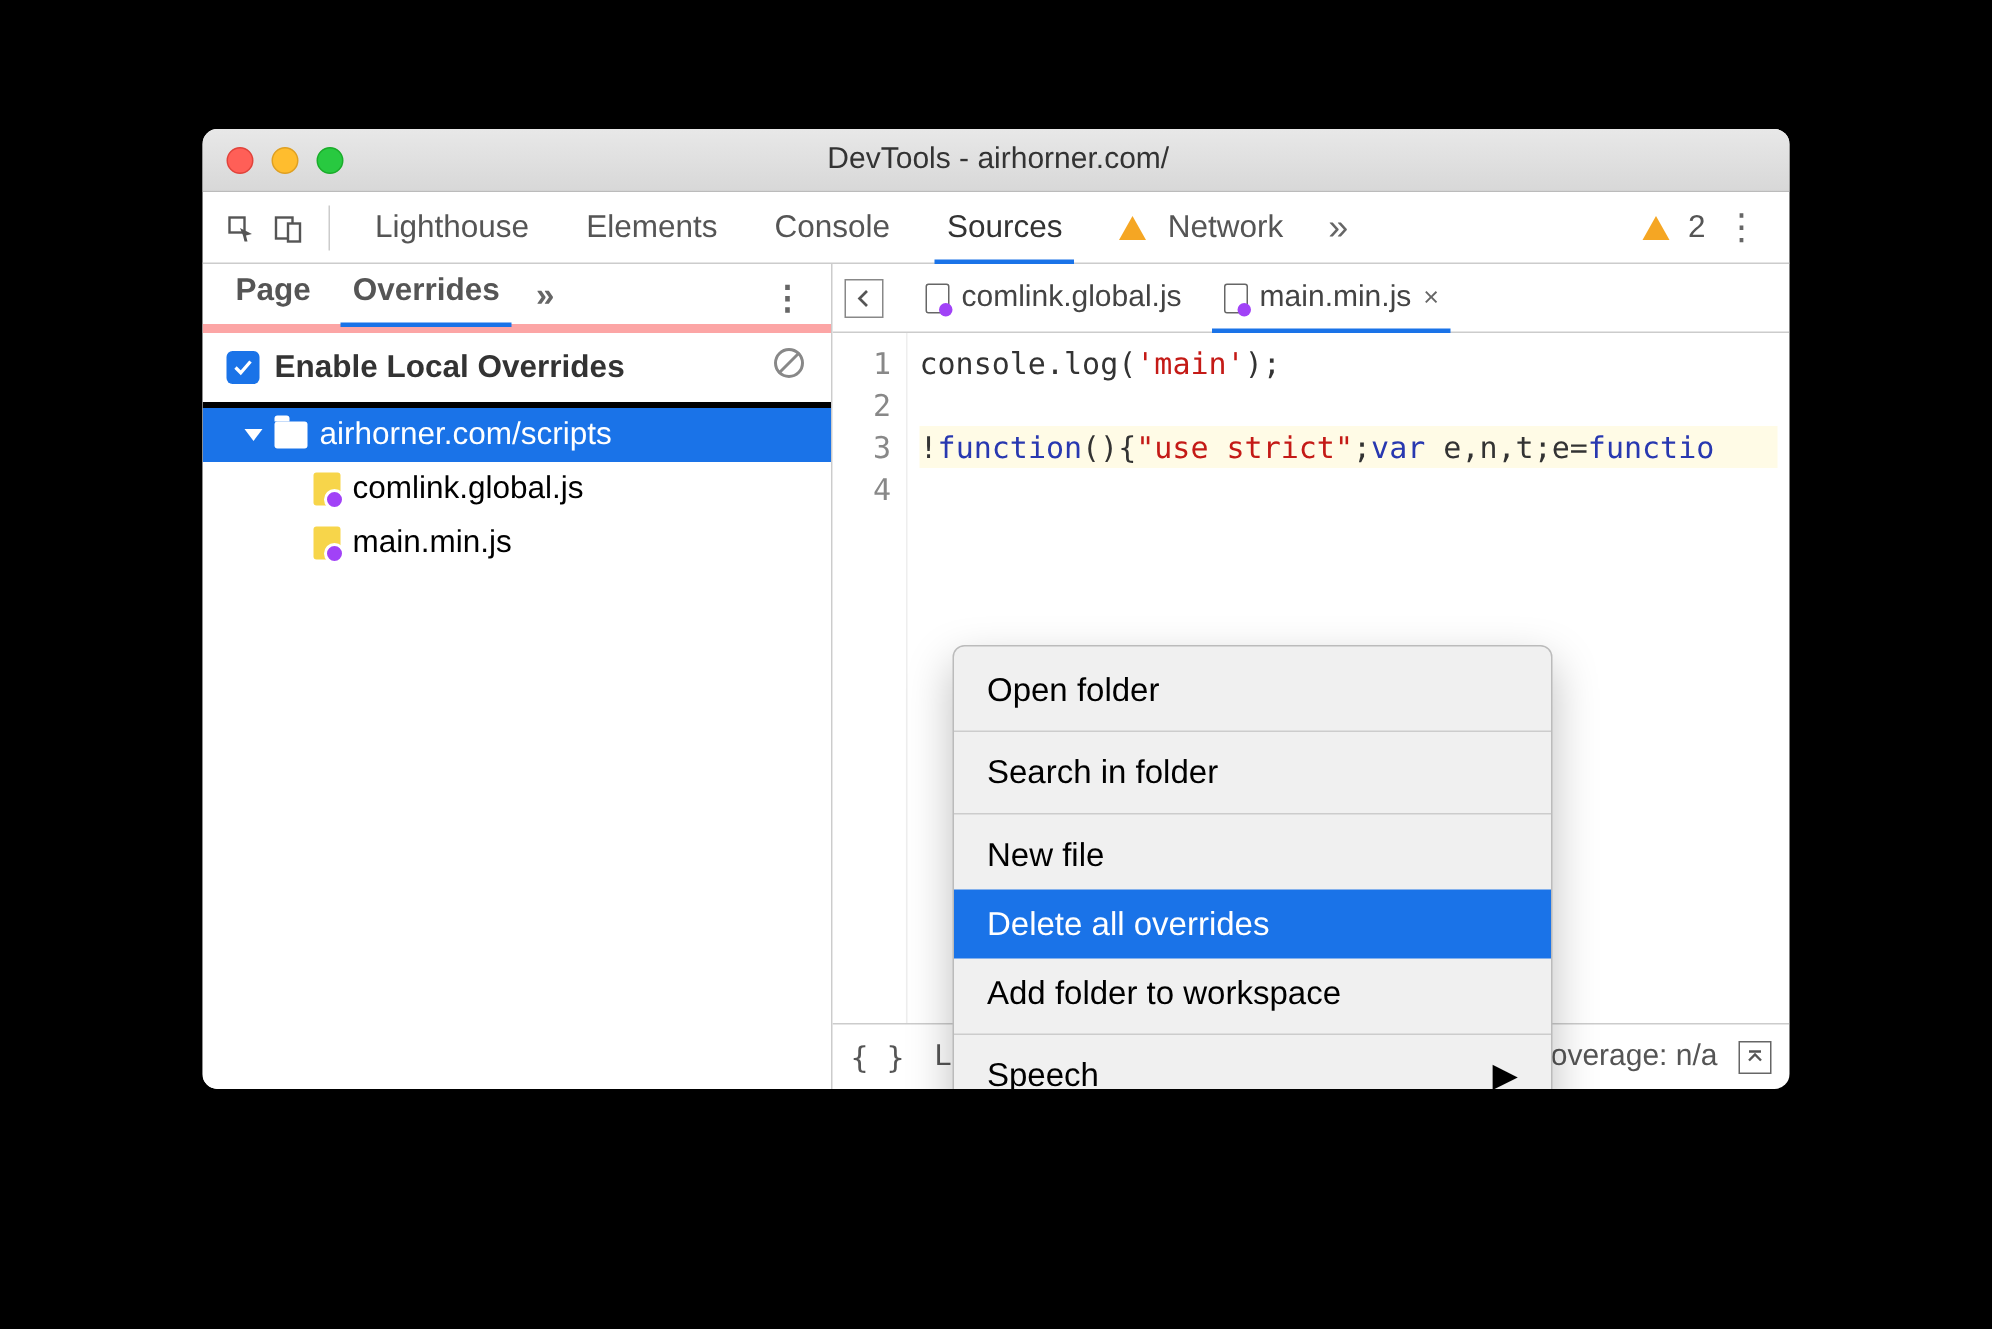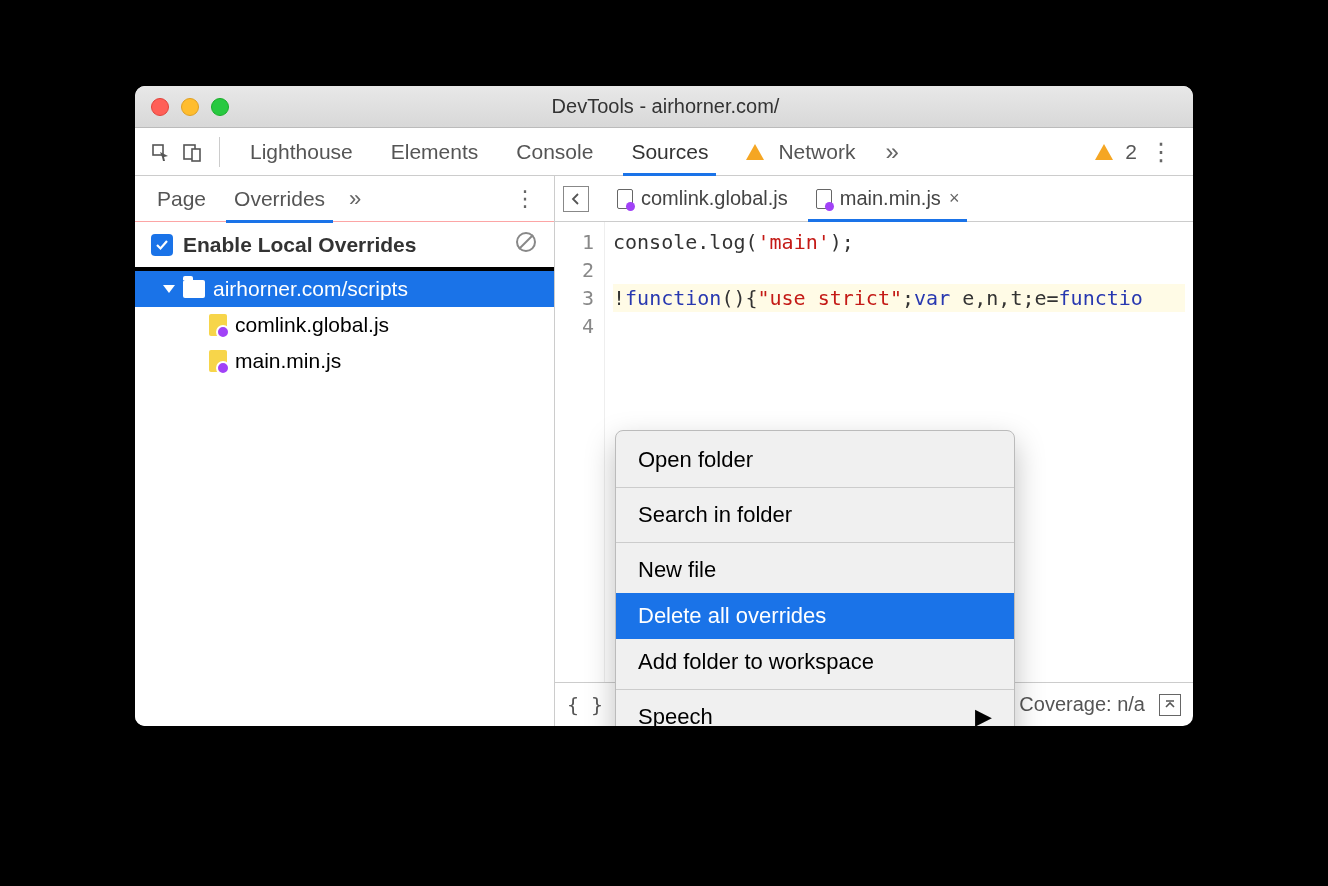--- a/index.html
+++ b/index.html
@@ -79,21 +79,21 @@
   height:3px; background:#1a73e8;
 }
 .warn-ico {
   width:0;height:0;border-left:9px solid transparent;border-right:9px solid transparent;border-bottom:16px solid #f5a623;
   position:relative; margin-right:6px;
 }
 .overflow { padding:6px 10px; cursor:pointer; font-size:24px; color:#666;}
 .kebab { padding:6px 10px; cursor:pointer; font-size:24px; color:#666;}
 .main { flex:1; display:flex; overflow:hidden;}
 .sidebar { width:420px; border-right:1px solid #ccc; display:flex; flex-direction:column; background:#fff;}
-.side-tabs { height:46px; border-bottom:1px solid #fca5a5; display:flex; align-items:center; padding:0 8px; color:#555; font-size:21px;}
+.side-tabs { height:46px; border-bottom:6px solid #fca5a5; display:flex; align-items:flex-end; padding:0 8px; color:#555; font-size:21px;font-weight:bold;}
 .side-tab { padding:10px 14px; cursor:pointer; position:relative;}
 .side-tab.active::after { content:""; position:absolute; bottom:-2px; left:6px; right:6px; height:3px; background:#1a73e8;}
 .side-kebab { margin-left:auto; font-size:22px; color:#666; padding:4px 10px; cursor:pointer;}
 .override-row { display:flex; align-items:center; padding:8px 16px; font-size:21px; color:#333; border-bottom:4px solid #000000;font-weight:bold;}
 .checkbox { width:22px; height:22px; border-radius:4px; background:#1a73e8; display:flex; align-items:center; justify-content:center; margin-right:10px; cursor:pointer;}
 .checkbox svg { width:16px; height:16px; }
 .deny-icon { margin-left:auto; color:#888; cursor:pointer;}
 .tree { flex:1; font-size:21px; overflow:auto;}
 .tree-row { display:flex; align-items:center; padding:6px 10px; cursor:pointer; gap:8px;}
 .tree-row.l1 { padding-left:10px;}
@@ -125,21 +125,21 @@
 .c-punc{color:#333;}
 .c-bang{color:#333;}
 .hl-line{ background:#fffbe6; display:inline-block; width:100%;}
 .status { height:44px; border-top:1px solid #ccc; display:flex; align-items:center; padding:0 12px; font-size:20px; color:#555; gap:20px;}
 .status .right { margin-left:auto; display:flex; align-items:center; gap:14px;}
 .collapse-ico { width:22px; height:22px; border:1px solid #666; display:flex; align-items:center; justify-content:center; cursor:pointer;}
 
 
 .ctxmenu {
   position:absolute;
-  left:480px; top:344px;
+  left:500px; top:344px;
   width:400px;
   background:#f0f0f0;
   border:1px solid #bbb;
   border-radius:8px;
   box-shadow:0 12px 30px rgba(0,0,0,0.25);
   font-size:22px;
   padding:6px 0;
   z-index:100;
 }
 .ctx-item { padding:10px 22px; cursor:pointer; display:flex; align-items:center;}

